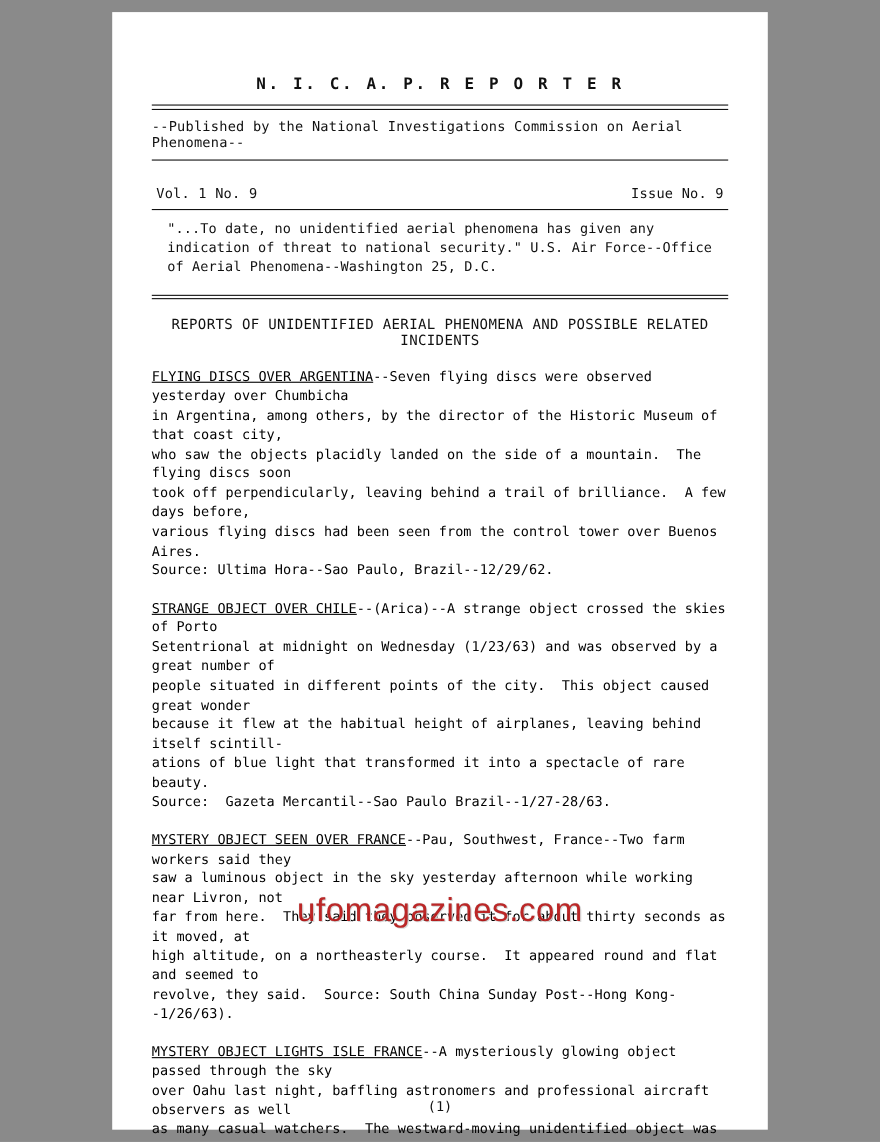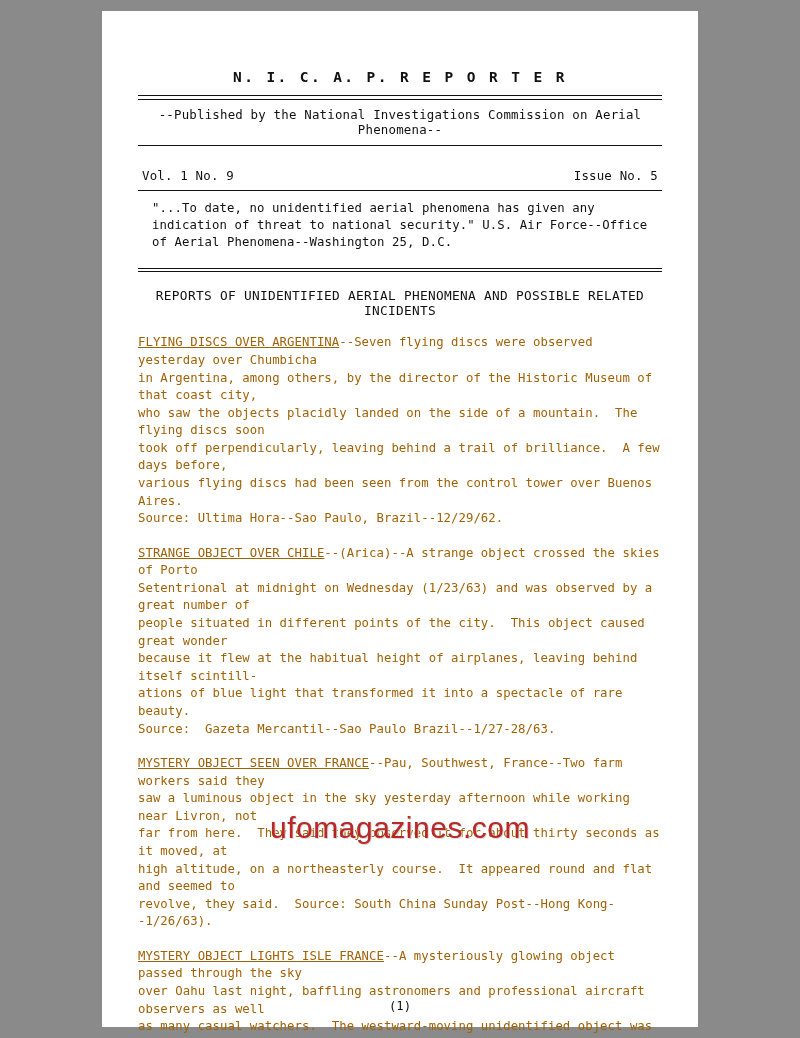--- a/index.html
+++ b/index.html
@@ -35,21 +35,21 @@
     border-top: 1.2px solid #111;
     border-bottom: 1.2px solid #111;
     height: 2.5px;
     margin: 6px 0 0 0;
   }
   .rule-single {
     border-top: 1.2px solid #111;
     margin: 0;
   }
   .subtitle {
-    text-align: center;
+    text-align: left;
     font-size: 12.4px;
     color: #111;
     padding: 7px 0 8px 0;
     letter-spacing: 0.2px;
   }
   .issuebar {
     display: flex;
     justify-content: space-between;
     align-items: center;
     font-size: 12.4px;
@@ -74,21 +74,21 @@
     color: #111;
     font-weight: normal;
     margin: 16px 0 16px 0;
     letter-spacing: 0.3px;
   }
   .heading span.u {
   }
   .article {
     font-size: 12.3px;
     line-height: 1.43;
-    color: #a16207;
+    color: #000000;
     margin-bottom: 17px;
     letter-spacing: 0.05px;
     white-space: pre-wrap;
   }
   .article .lead {
     text-decoration: underline;
   }
   .pagenum {
     position: absolute;
     bottom: 14px;
@@ -124,21 +124,21 @@
   <div class="masthead">N. I. C. A. P.   R E P O R T E R</div>
 
   <div class="rule-double"></div>
 
   <div class="subtitle">--Published by the National Investigations Commission on Aerial Phenomena--</div>
 
   <div class="rule-single"></div>
 
   <div class="issuebar">
     <div>Vol. 1  No. 9</div>
-    <div>Issue No. 5</div>
+    <div>Issue No. 9</div>
   </div>
 
   <div class="rule-single"></div>
 
   <div class="quote">"...To date, no unidentified aerial phenomena has given any indication of threat to national security."  U.S. Air Force--Office of Aerial Phenomena--Washington 25, D.C.</div>
 
   <div class="rule-double"></div>
 
   <div class="heading"><span class="u">REPORTS OF UNIDENTIFIED AERIAL PHENOMENA AND POSSIBLE RELATED INCIDENTS</span></div>
 

